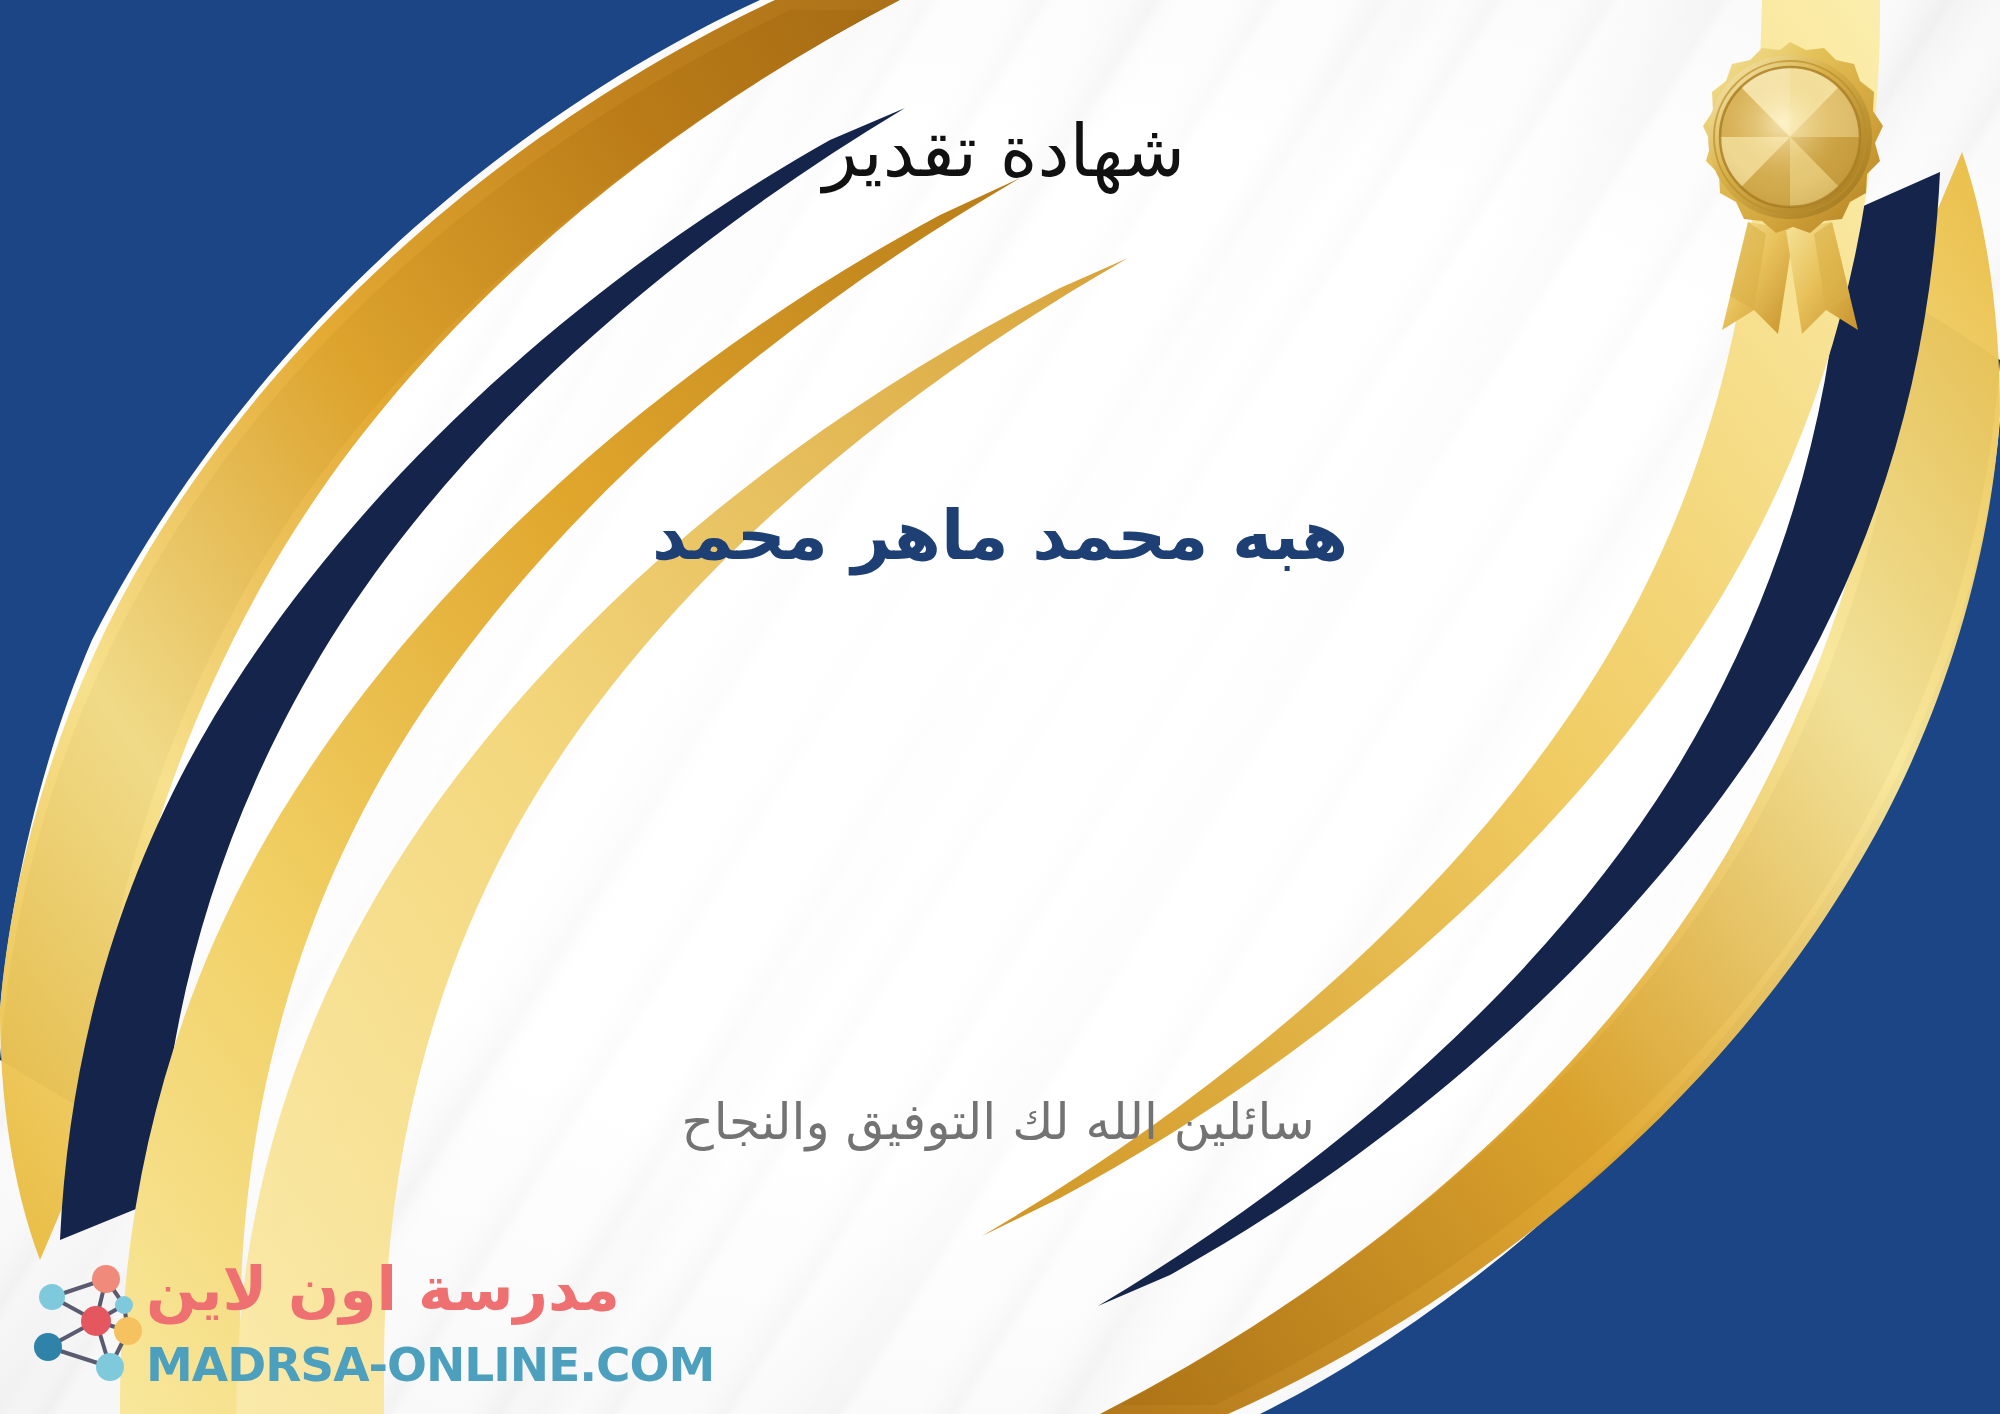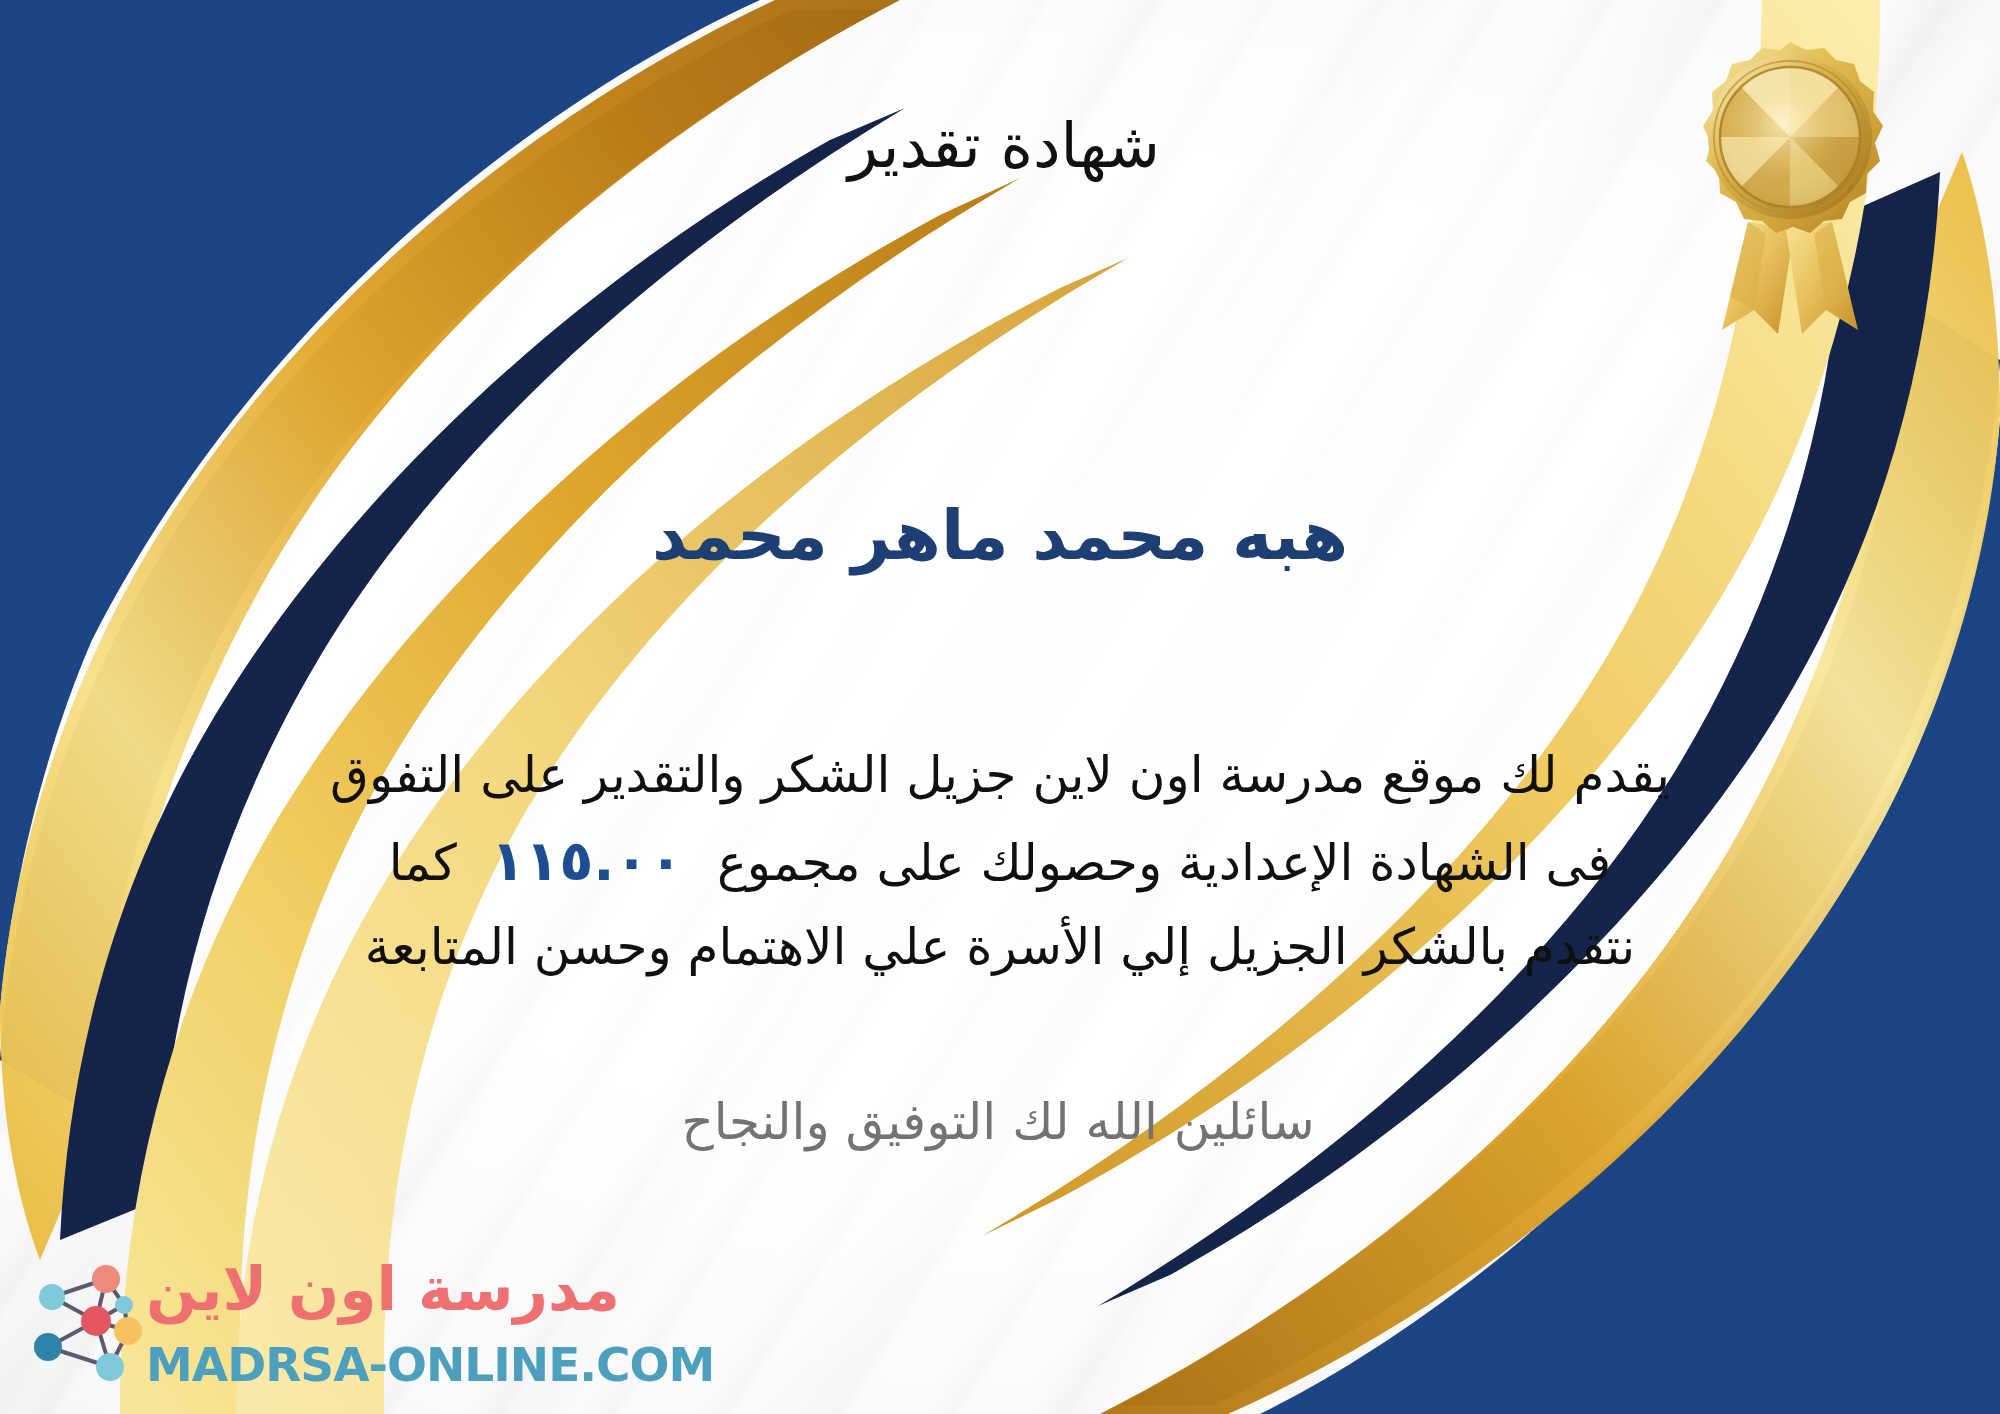--- a/index.html
+++ b/index.html
@@ -61,21 +61,21 @@
   
   .content{
     position:absolute;
     left:0;right:0;top:0;bottom:0;
     text-align:center;
     direction:rtl;
   }
   .cert-title{
     position:absolute;
     top:112px;left:8px;right:0;
-    font-size:62px;
+    font-size:72px;
     font-weight:400;
     letter-spacing:1px;
     color:#111111;
     line-height:1.1;
   }
   .student-name{
     position:absolute;
     top:495px;left:0;right:0;
     font-size:68px;
     font-weight:700;
@@ -297,31 +297,20 @@
       <circle cx="120" cy="103" r="70" fill="none" stroke="#a87c22" stroke-width="2.5" opacity="0.8"></circle>
     </g>
   </svg>
 
   <div class="content">
 
     <div class="cert-title">شهادة تقدير</div>
 
     <div class="student-name">هبه محمد ماهر محمد</div>
 
-    <div class="body-block">
-      <div class="body-line">يقدم لك موقع مدرسة اون لاين جزيل الشكر  والتقدير على التفوق</div>
-
-      <div class="body-line line2">
-        <span>فى الشهادة الإعدادية وحصولك على مجموع</span>
-        <span class="score">١١٥.٠٠</span>
-        <span>كما</span>
-      </div>
-
-      <div class="body-line">نتقدم  بالشكر الجزيل إلي الأسرة علي الاهتمام وحسن المتابعة</div>
-    </div>
 
     <div class="closing">سائلين الله لك التوفيق  والنجاح</div>
   </div>
 
   <div class="logo">
     <svg class="logo-mark" viewBox="0 0 122 128">
       <g stroke="#4a4a63" stroke-width="4" fill="none" opacity="0.9">
         <path d="M82,20 L28,38"></path>
         <path d="M82,20 L100,46"></path>
         <path d="M82,20 L72,62"></path>

